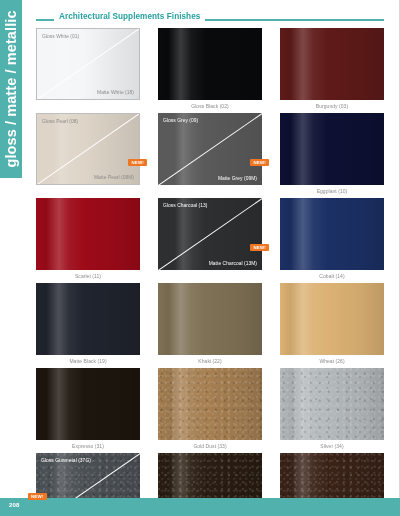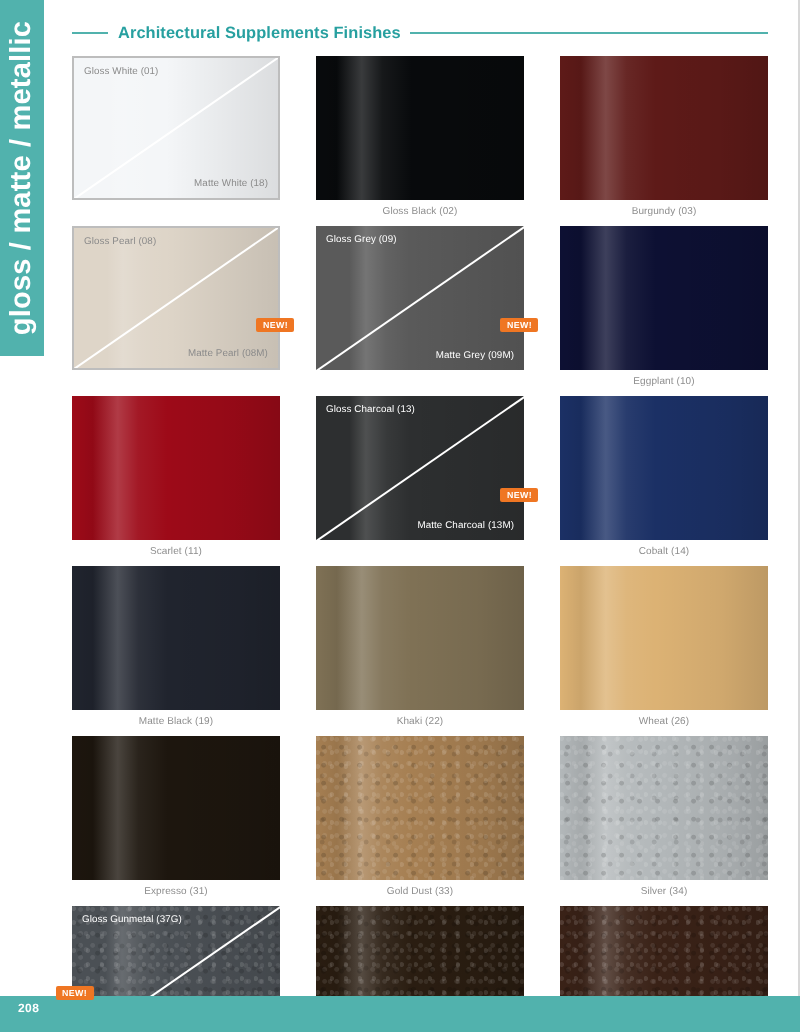--- a/index.html
+++ b/index.html
@@ -54,21 +54,21 @@
     font-weight:bold;
     letter-spacing:.2px;
   }
 
   
   #header{
     position:absolute;
     left:36px;top:12px;
     width:348px;
     display:flex;
-    align-items:center;
+    align-items:flex-end;
     gap:5px;
   }
   #header .rule{
     height:1.6px;
     background:#51b2ad;
     flex:0 0 18px;
   }
   #header .rule.right{flex:1 1 auto;}
   #header .title{
     color:#27a0a0;

